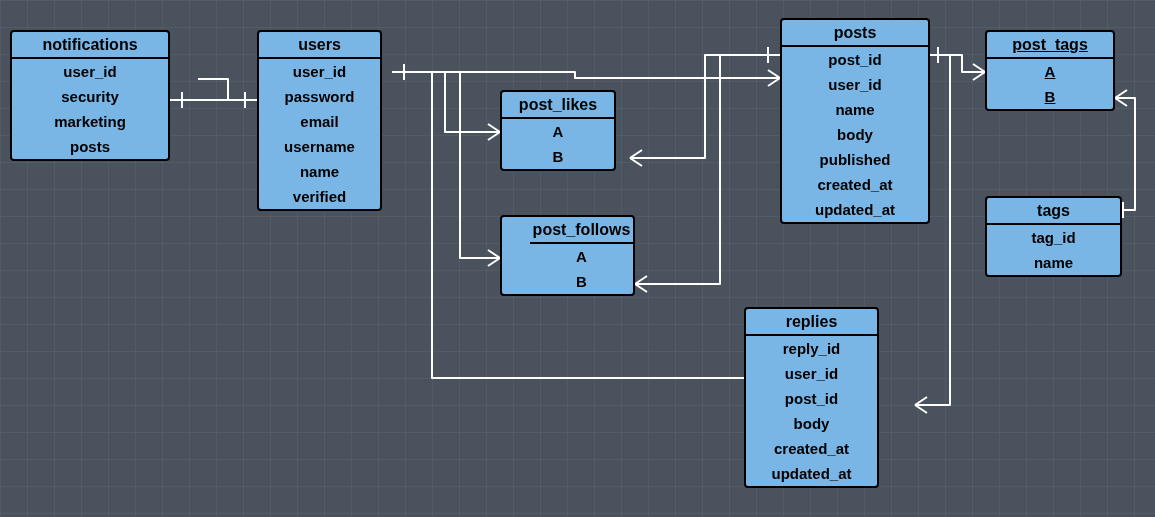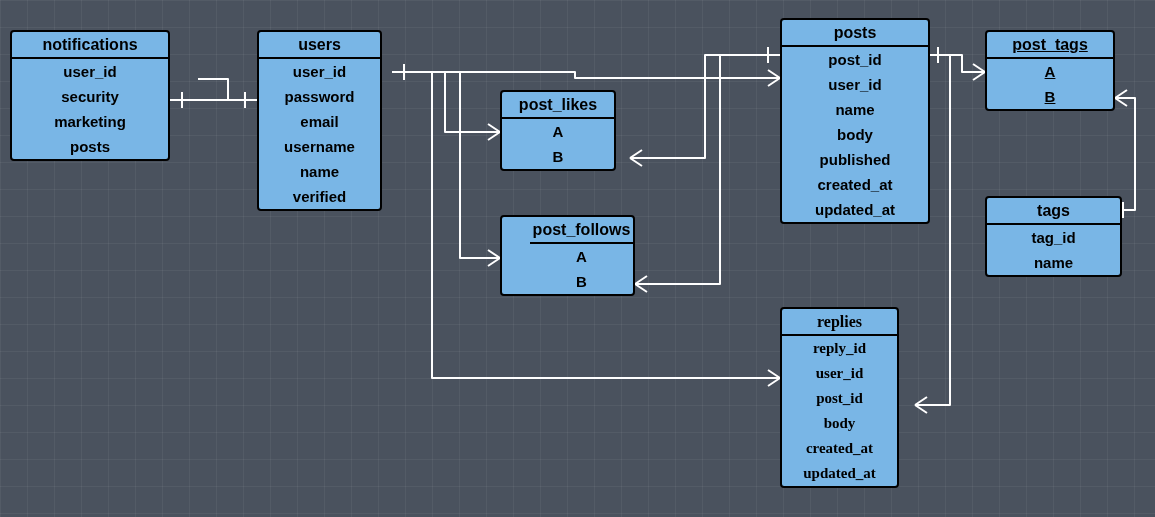--- a/index.html
+++ b/index.html
@@ -106,21 +106,21 @@
     <div>post_id</div>
     <div>user_id</div>
     <div>name</div>
     <div>body</div>
     <div>published</div>
     <div>created_at</div>
     <div>updated_at</div>
   </div>
 </div>
 
-<div class="entity" style="left:780px; top:307px; width:119px;font-family:Liberation Serif, serif;">
+<div class="entity" style="left:744px; top:307px; width:135px;">
   <div class="title">replies</div>
   <div class="fields">
     <div>reply_id</div>
     <div>user_id</div>
     <div>post_id</div>
     <div>body</div>
     <div>created_at</div>
     <div>updated_at</div>
   </div>
 </div>

